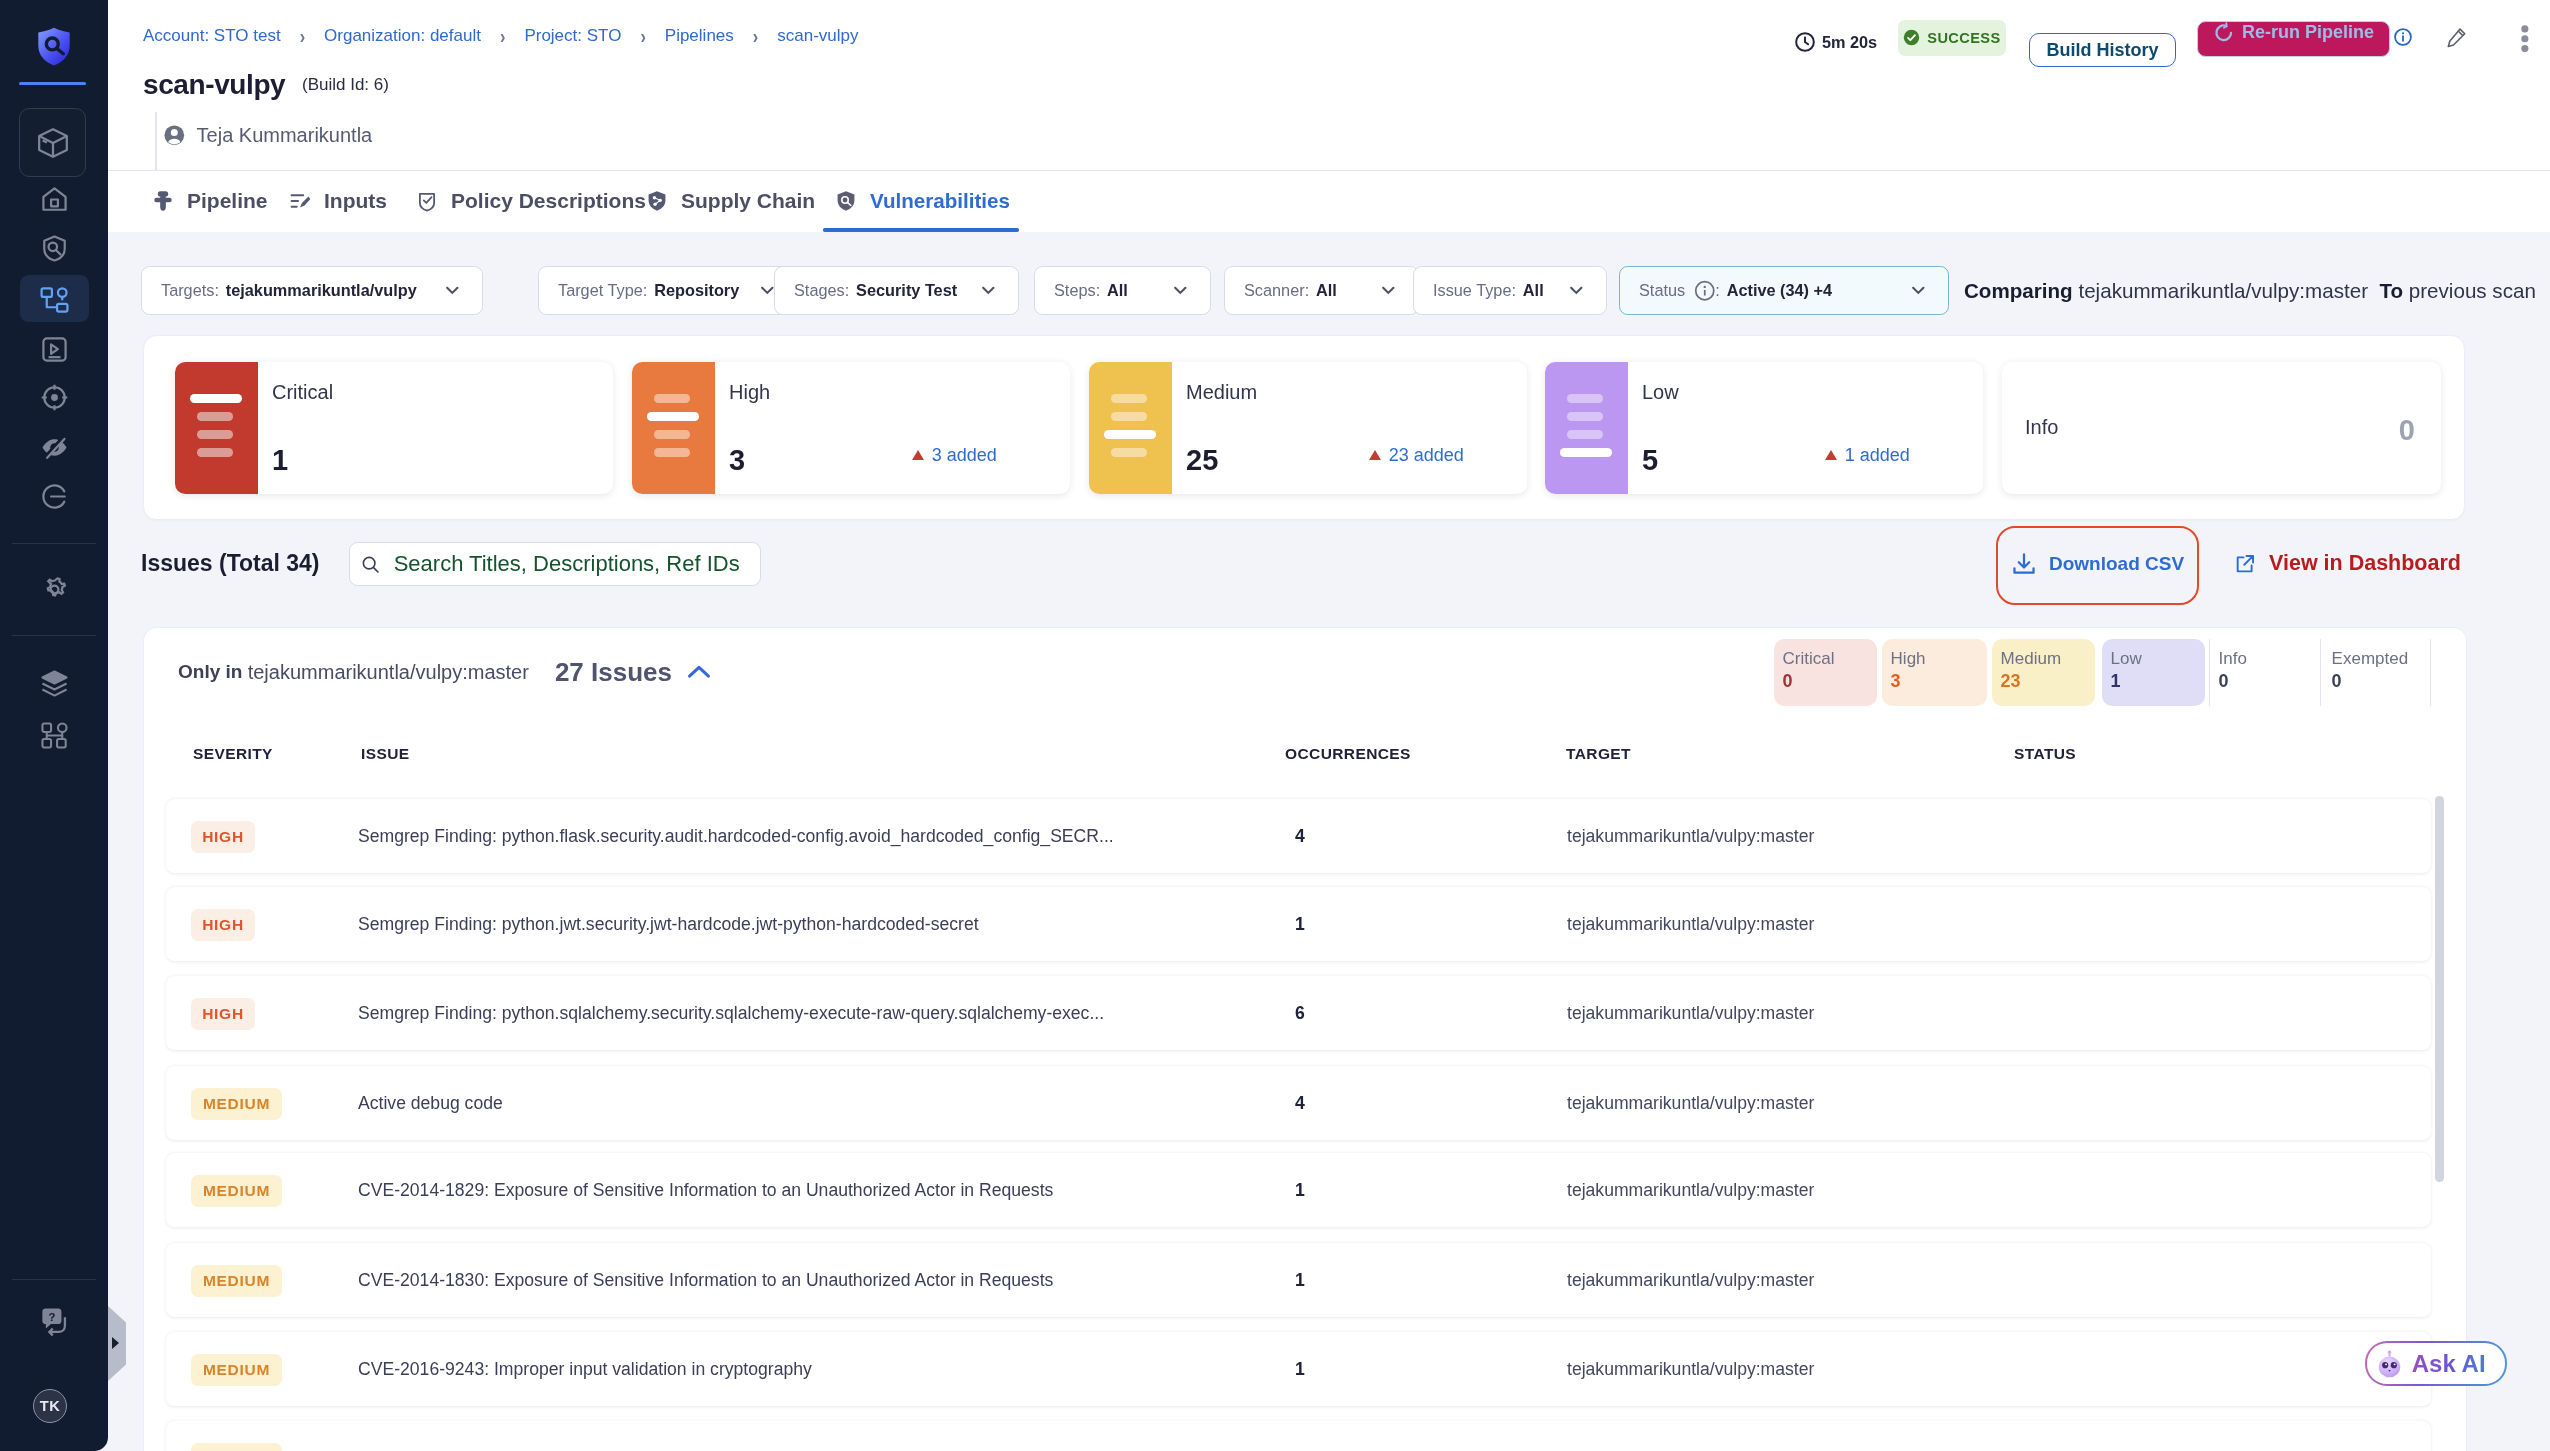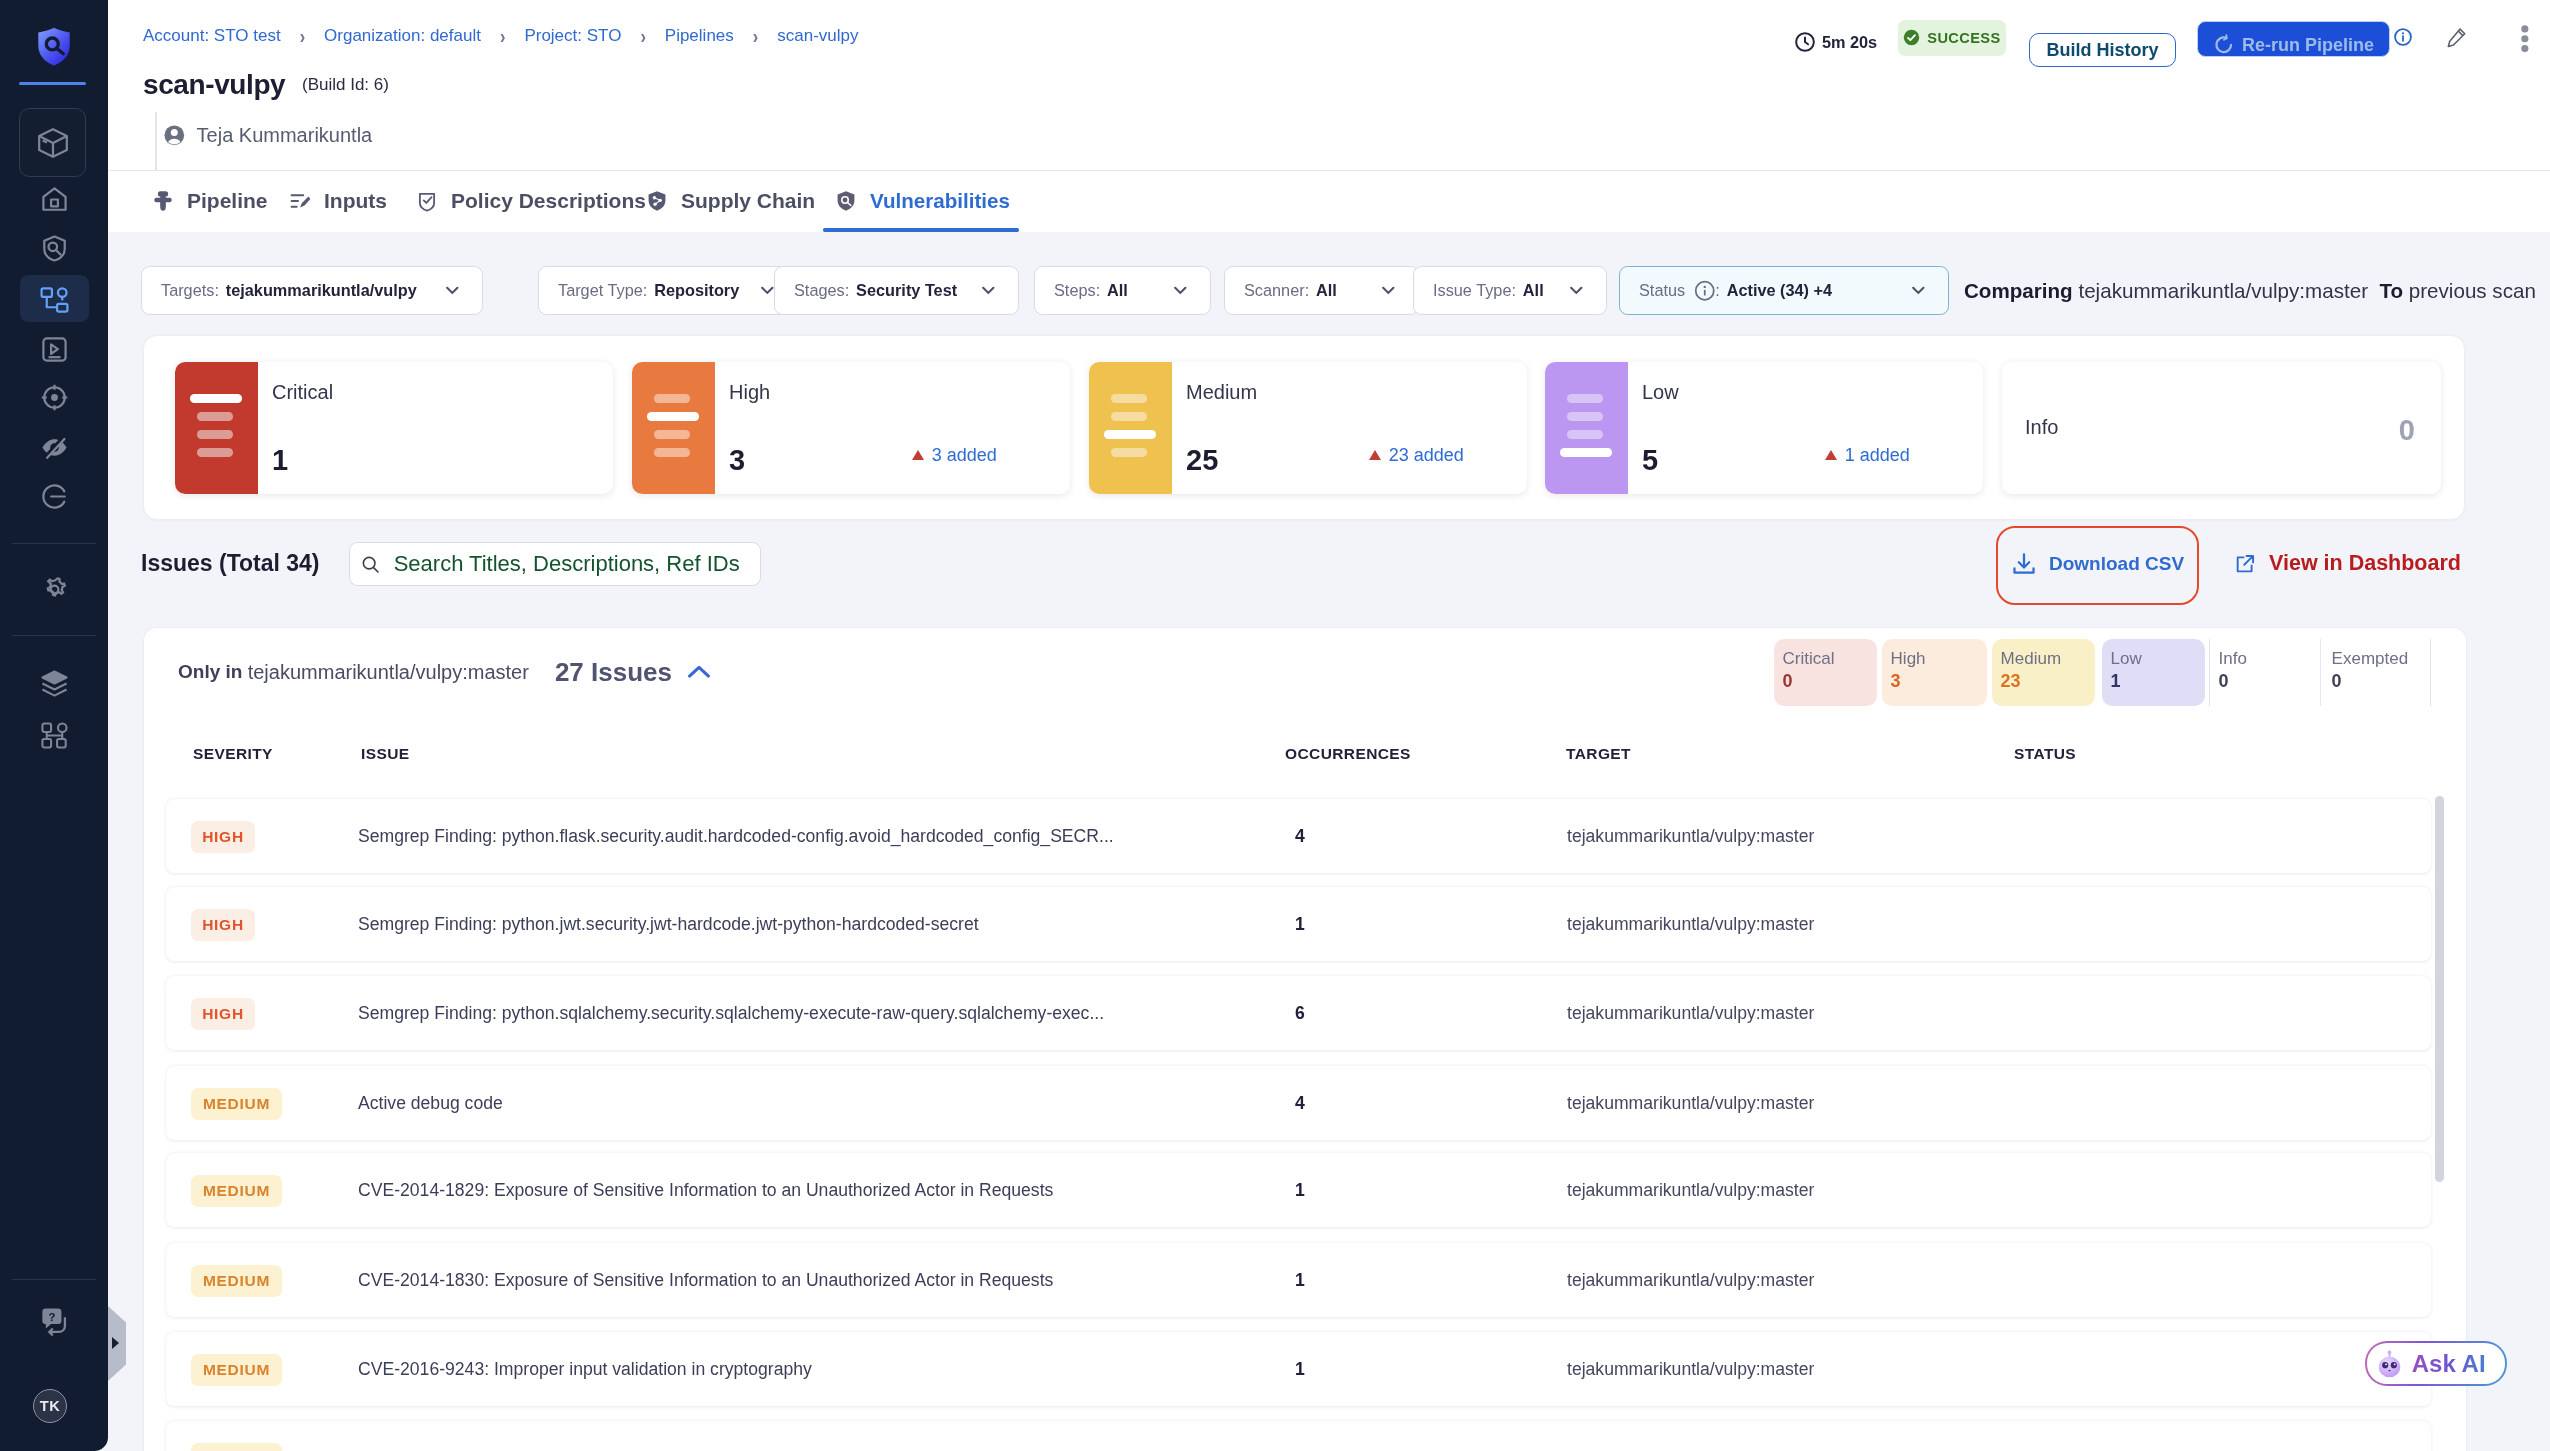--- a/index.html
+++ b/index.html
@@ -27,21 +27,21 @@
 .crumbsep { color:#6d7792; font-size:16.3px; font-weight:bold; transform:scaleY(1.25); }
 #title { position:absolute; left:143px; top:69px; font-size:28px; font-weight:bold; color:#1d1e33; letter-spacing:-0.4px; }
 #buildid { position:absolute; left:302px; top:75px; font-size:17px; color:#2a2b40; }
 #vline { position:absolute; left:155px; top:112px; width:1.7px; height:58px; background:#e3e4ec; }
 #userrow { position:absolute; left:164px; top:124px; display:flex; align-items:center; gap:12px; color:#575b70; font-size:20px; }
 
 #rightmeta { position:absolute; left:1795px; top:19px; height:38px; display:flex; align-items:center; }
 #duration { display:flex; align-items:center; gap:6.9px; color:#23253a; font-size:16.3px; font-weight:600; }
 #successBadge { position:absolute; left:103px; top:0.9px; width:108px; height:36px; background:#e4f3de; border-radius:6.9px; display:flex; align-items:center; justify-content:center; gap:6.9px; color:#337321; font-size:14.6px; font-weight:bold; letter-spacing:0.4px; }
 #buildHistBtn { position:absolute; left:234px; top:14px; width:147px; height:34px; border:1.7px solid #2e6ace; border-radius:10px; background:#fff; color:#0c4a6e; font-size:18px; font-weight:bold; display:flex; align-items:center; justify-content:center; }
-#rerunBtn { position:absolute; left:402px; top:1.7px; width:193px; height:36px; border:1.7px solid #bdd0ec; border-radius:8.6px; background:#1d4ed8; color:#9cbbe7; font-size:18px; font-weight:bold; display:flex; align-items:flex-end; justify-content:center; gap:7.7px; }
+#rerunBtn { position:absolute; left:402px; top:1.7px; width:193px; height:36px; border:1.7px solid #bdd0ec; border-radius:8.6px; background:#be185d; color:#9cbbe7; font-size:18px; font-weight:bold; display:flex; align-items:flex-start; justify-content:center; gap:7.7px; }
 
 
 .tab { position:absolute; top:174px; height:54px; display:flex; align-items:center; gap:13px; font-size:21px; font-weight:600; color:#4c4e64; white-space:nowrap; }
 #tabActive { color:#2e6cd1; font-weight:bold; font-size:20.6px; }
 #tabUnderline { position:absolute; left:823px; top:228px; width:196px; height:4.3px; background:#2e6cd1; border-radius:1.7px; }
 
 
 .dd { position:absolute; top:266px; height:49px; background:#fff; border:1.7px solid #d8dae6; border-radius:8.6px; display:flex; align-items:center; font-size:16.3px; color:#696c84; padding:0 19px; white-space:nowrap; }
 .dd b { color:#23243c; font-weight:600; margin-left:6.9px; }
 .dd .chev { margin-left:auto; }

